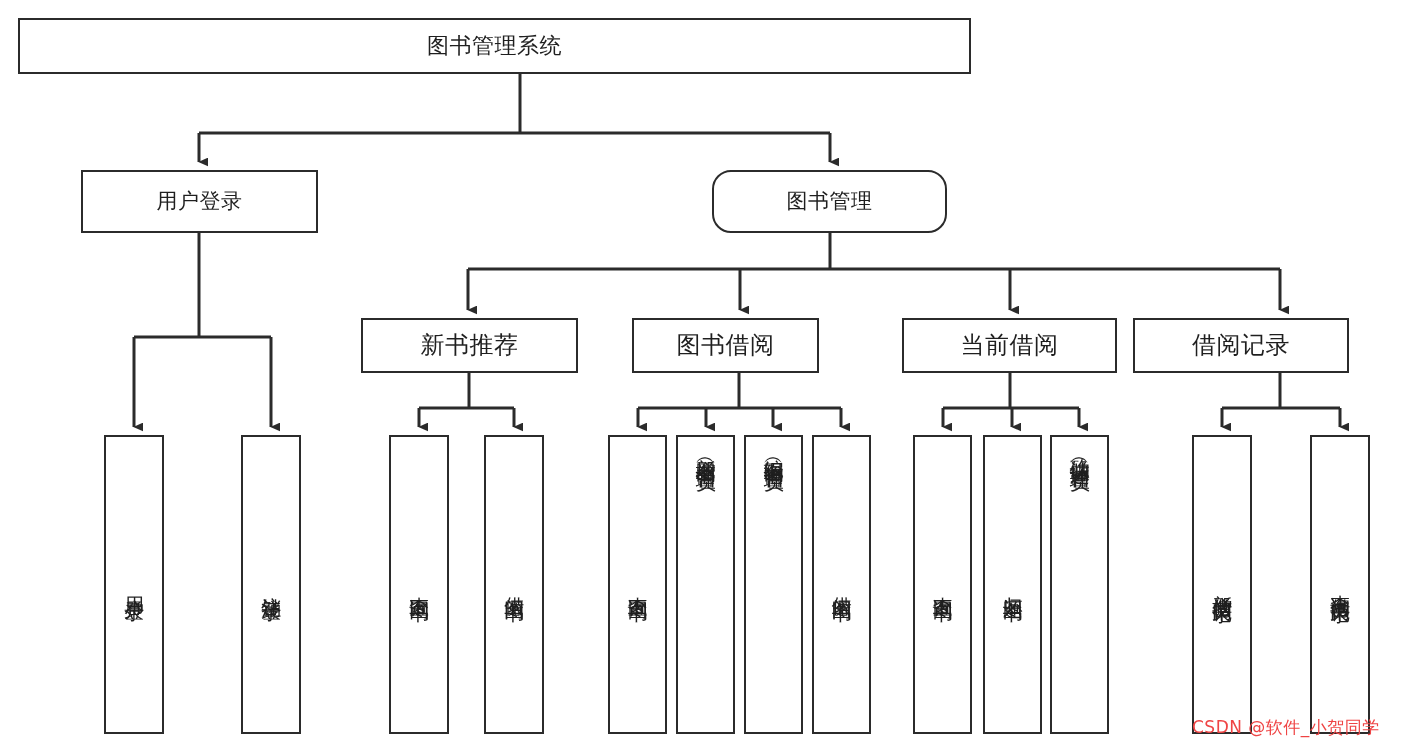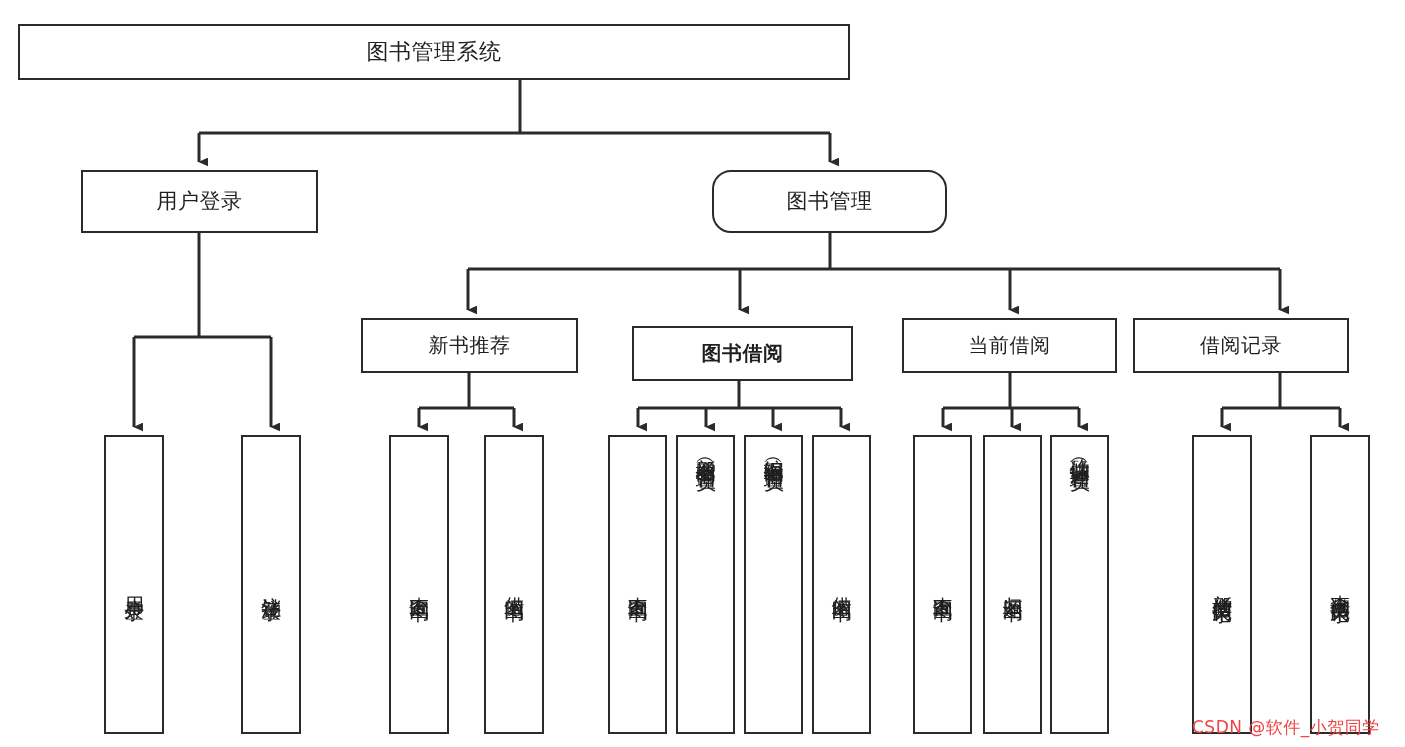--- a/index.html
+++ b/index.html
@@ -38,21 +38,21 @@
   }
   .node-label {
     font-size: 21px;
     line-height: 1.12;
     color: #1f1f1f;
     white-space: nowrap;
     letter-spacing: 0.5px;
   }
   .node.root .node-label { font-size: 22px; }
   .node.lvl2 .node-label { font-size: 21px; }
-  .node.lvl3 .node-label { font-size: 20px; }
+  .node.lvl3 .node-label { font-size: 24px; }
   .node.leaf {
     align-items: flex-start;
     justify-content: center;
     padding-top: 6px;
   }
   .node.leaf .node-label {
     writing-mode: vertical-rl;
     text-orientation: upright;
     font-size: 20px;
     line-height: 1.18;
@@ -133,35 +133,35 @@
     </g>
 
     <g stroke="#2b2b2b" stroke-width="3" fill="none">
       <path d="M 1280 373 L 1280 408"></path>
       <path d="M 1222 408 L 1340 408"></path>
       <path d="M 1222 408 L 1222 427" marker-end="url(#arrowhead)"></path>
       <path d="M 1340 408 L 1340 427" marker-end="url(#arrowhead)"></path>
     </g>
   </svg>
 
-  <div class="node root" style="left:18px; top:24px; width:832px; height:56px;">
+  <div class="node root" style="left:18px; top:18px; width:953px; height:56px;">
     <span class="node-label">图书管理系统</span>
   </div>
 
   <div class="node lvl2" style="left:81px; top:170px; width:237px; height:63px;">
     <span class="node-label">用户登录</span>
   </div>
   <div class="node lvl2" style="left:712px; top:170px; width:235px; height:63px;border-radius:19px;">
     <span class="node-label">图书管理</span>
   </div>
 
   <div class="node lvl3" style="left:361px; top:318px; width:217px; height:55px;">
     <span class="node-label">新书推荐</span>
   </div>
-  <div class="node lvl3" style="left:632px; top:326px; width:221px; height:55px;font-weight:bold;">
+  <div class="node lvl3" style="left:632px; top:318px; width:187px; height:55px;">
     <span class="node-label">图书借阅</span>
   </div>
   <div class="node lvl3" style="left:902px; top:318px; width:215px; height:55px;">
     <span class="node-label">当前借阅</span>
   </div>
   <div class="node lvl3" style="left:1133px; top:318px; width:216px; height:55px;">
     <span class="node-label">借阅记录</span>
   </div>
 
   <div class="node leaf centered" style="left:104px; top:435px; width:60px; height:299px;">

